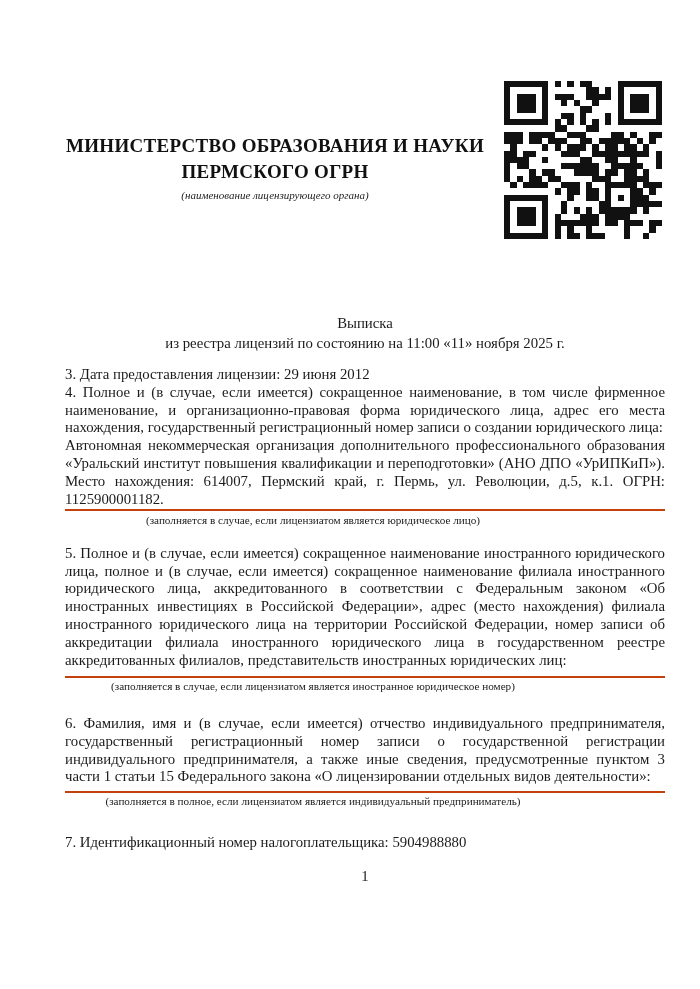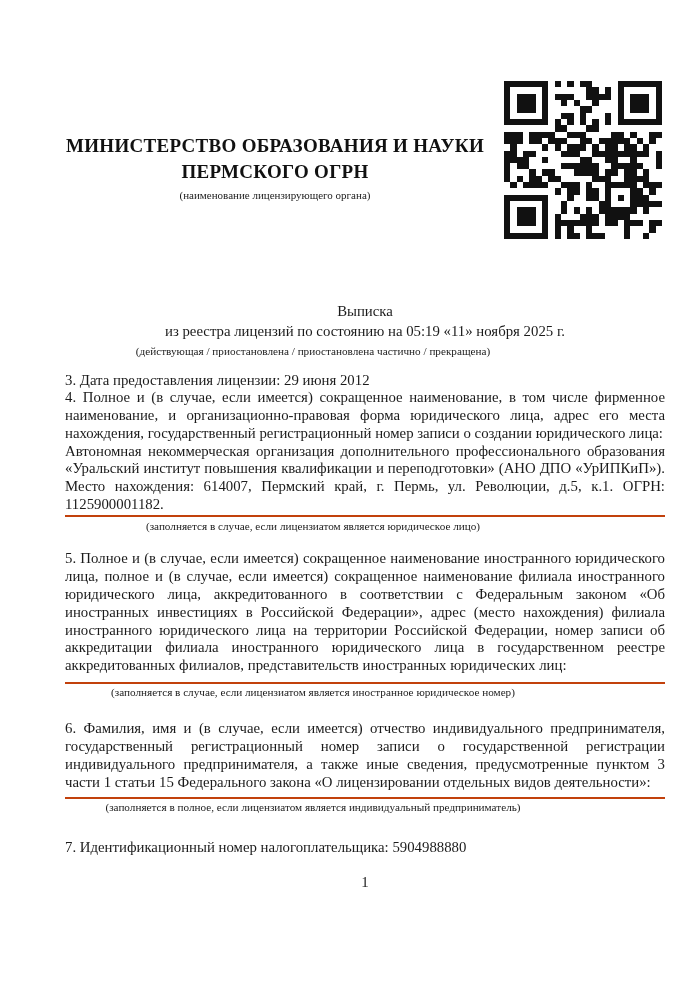--- a/index.html
+++ b/index.html
@@ -36,27 +36,28 @@
     font-size: 19px;
     line-height: 26px;
     letter-spacing: 0.3px;
     color: #111;
   }
   .ministry-caption {
     font-size: 11px;
     line-height: 13px;
     margin-top: 4px;
     color: #1b1b1b;
+    font-style: italic;
   }
 
   
   .content {
     position: absolute;
     left: 65px;
-    top: 0;
+    top: 12px;
     width: 600px;
     padding-top: 302px;
     font-size: 14.8px;
     line-height: 17.8px;
   }
   .doc-title { text-align: center; line-height: 19.5px; }
 
   .item { }
   .justify { text-align: justify; }
   .underlined { border-bottom: 2px solid #c2410c; }
@@ -436,24 +437,23 @@
       <div>МИНИСТЕРСТВО ОБРАЗОВАНИЯ И НАУКИ</div>
       <div>ПЕРМСКОГО ОГРН</div>
     </div>
     <div class="ministry-caption">(наименование лицензирующего органа)</div>
   </div>
 
   <div class="content">
 
     <div class="doc-title">
       <div>Выписка</div>
-      <div>из реестра лицензий по состоянию на 05:19 «11» ноября 2025 г.</div>
+      <div>из реестра лицензий по состоянию на 11:00 «11» ноября 2025 г.</div>
     </div>
 
-    <div class="caption mt-cap1">(действующая / приостановлена / приостановлена частично / прекращена)</div>
 
 
     <div class="item mt-item3">3. Дата предоставления лицензии: 29 июня 2012</div>
 
     <div class="item justify mt-item4">4. Полное и (в случае, если имеется) сокращенное наименование, в том числе фирменное наименование, и организационно-правовая форма юридического лица, адрес его места нахождения, государственный регистрационный номер записи о создании юридического лица:</div>
     <div class="item justify underlined value4">Автономная некоммерческая организация дополнительного профессионального образования «Уральский институт повышения квалификации и переподготовки» (АНО ДПО «УрИПКиП»). Место нахождения: 614007, Пермский край, г. Пермь, ул. Революции, д.5, к.1. ОГРН: 1125900001182.</div>
     <div class="caption mt-cap4">(заполняется в случае, если лицензиатом является юридическое лицо)</div>
 
     <div class="item justify mt-item5">5. Полное и (в случае, если имеется) сокращенное наименование иностранного юридического лица, полное и (в случае, если имеется) сокращенное наименование филиала иностранного юридического лица, аккредитованного в соответствии с Федеральным законом «Об иностранных инвестициях в Российской Федерации», адрес (место нахождения) филиала иностранного юридического лица на территории Российской Федерации, номер записи об аккредитации филиала иностранного юридического лица в государственном реестре аккредитованных филиалов, представительств иностранных юридических лиц:</div>
     <div class="underlined blank5"></div>

